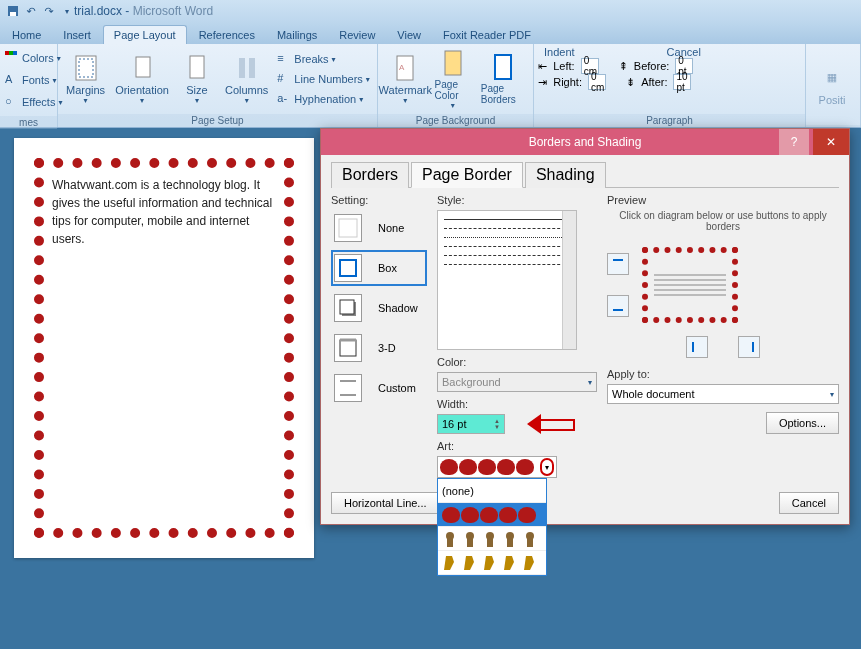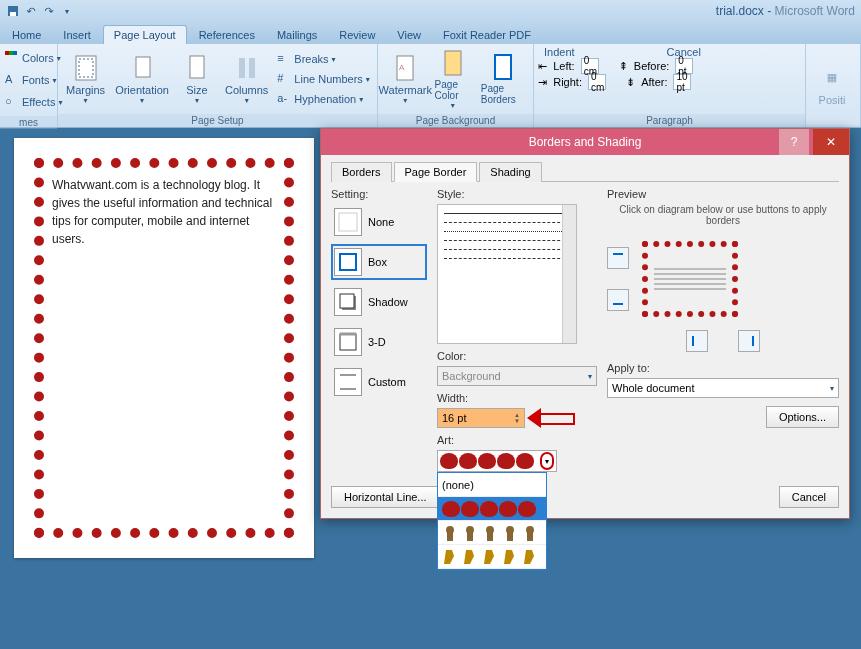--- a/index.html
+++ b/index.html
@@ -2,21 +2,21 @@
 <html><head>
 <meta charset="utf-8">
 <style>
   * { box-sizing: border-box; font-family: "Segoe UI", Tahoma, sans-serif; }
   body { margin: 0; background: #3a739f; width: 861px; height: 649px; overflow: hidden; font-size: 11px; }
 
   
   .titlebar { height: 22px; background: linear-gradient(#cde2f3, #bdd7ed); display: flex; align-items: center; padding: 0 6px; color: #2a5a8a; }
   .qat { display: flex; gap: 4px; align-items: center; }
   .qat-btn { width: 14px; height: 14px; display: flex; align-items: center; justify-content: center; }
-  .title-center { flex: 1; text-align: right; font-size: 12px; color: #2a5a8a; }
+  .title-center { flex: 1; text-align: left; font-size: 12px; color: #2a5a8a; }
   .title-center .app { color: #6b8aa9; }
 
   
   .ribbon-tabs { height: 22px; background: linear-gradient(#bdd7ed, #a8c8e4); display: flex; align-items: flex-end; padding-left: 2px; gap: 2px; font-size: 11px; }
   .ribbon-tab { padding: 3px 10px; color: #1f4f7e; border-radius: 3px 3px 0 0; cursor: default; }
   .ribbon-tab.active { background: #e8f1fa; border: 1px solid #8fb3d4; border-bottom: none; }
 
   
   .ribbon-body { height: 84px; background: linear-gradient(#e8f1fa, #d4e5f4); border-bottom: 1px solid #8fb3d4; display: flex; }
   .ribbon-group { border-right: 1px solid #b3cde4; display: flex; flex-direction: column; }
@@ -36,43 +36,43 @@
   .page-text { font-size: 12px; color: #222; line-height: 1.5; }
 
   
   .dialog { position: absolute; left: 320px; top: 0px; width: 530px; background: #f0f0f0; border: 1px solid #a66; box-shadow: 0 3px 12px rgba(0,0,0,0.4); }
   .dlg-title { height: 26px; background: #d85b7a; color: #fff; display: flex; align-items: center; justify-content: center; font-size: 12px; position: relative; }
   .dlg-close { position: absolute; right: 0; top: 0; width: 36px; height: 26px; background: #c0392b; color: #fff; display:flex; align-items:center; justify-content:center; font-size:12px; }
   .dlg-help { position: absolute; right: 40px; top: 0; width: 30px; height: 26px; background: #e39aa8; color: #fff; display:flex; align-items:center; justify-content:center; font-size:12px; }
   .dlg-body { padding: 6px 10px 10px; }
 
   .dlg-tabs { display: flex; border-bottom: 1px solid #bbb; margin-bottom: 6px; }
-  .dlg-tab { padding: 3px 10px; border: 1px solid #bbb; border-bottom: none; margin-right: 2px; background: #eee; font-size: 11px; position: relative; top: 1px; }
+  .dlg-tab { padding: 3px 10px; border: 1px solid #bbb; border-bottom: none; margin-right: 2px; background: #eee; font-size: 16px; position: relative; top: 1px; }
   .dlg-tab.active { background: #f8f8f8; border-bottom: 1px solid #f8f8f8; }
 
   .dlg-columns { display: flex; gap: 10px; }
   .col-left { width: 96px; }
   .col-mid { width: 160px; }
   .col-right { flex: 1; }
 
   .section-lbl { font-size: 11px; color: #333; margin-bottom: 4px; }
 
-  .setting-item { display: flex; align-items: center; gap: 6px; padding: 3px 2px; margin-bottom: 4px; border: 1px solid transparent; }
+  .setting-item { display: flex; align-items: center; gap: 16px; padding: 3px 2px; margin-bottom: 4px; border: 1px solid transparent; }
   .setting-item.selected { border: 2px solid #2a7fd4; padding: 2px 1px; }
   .setting-ico { width: 28px; height: 28px; border: 1px solid #999; background: #fff; display:flex; align-items:center; justify-content:center; }
   .style-box { width: 140px; height: 140px; border: 1px solid #bbb; overflow: hidden; position: relative; background:#fff; }
   .style-box .scroll { position: absolute; right: 0; top: 0; width: 14px; height: 100%; background: #e8e8e8; border-left: 1px solid #ccc; }
   .style-line { margin: 8px 6px; border-top: 1px solid #333; }
   .style-line.dashed { border-top: 1px dashed #333; }
   .style-line.dotted { border-top: 1px dotted #333; }
 
   .dropdown { width: 100%; height: 20px; border: 1px solid #aaa; background: #fff; font-size: 11px; padding: 0 4px; display:inline-flex; align-items:center; justify-content:space-between; }
   .dropdown.disabled { background: #eee; color: #888; }
   .width-row { display:flex; gap:6px; align-items:center; }
-  .spinner { width: 88px; height: 20px; border:1px solid #aaa; background:#fdba74; display:flex; align-items:center; padding:0 4px; justify-content:space-between; }
+  .spinner { width: 68px; height: 20px; border:1px solid #aaa; background:#5eead4; display:flex; align-items:center; padding:0 4px; justify-content:space-between; }
   .spin-btns { display:flex; flex-direction:column; }
   .spin-btns span { font-size:6px; line-height:6px; color:#555; }
 
   .art-select { width: 120px; height: 22px; border: 1px solid #aaa; background: #fff; display:flex; align-items:center; padding:0 2px; position:relative; }
   .art-drop-btn { width: 14px; height: 18px; border: 2px solid #c00; border-radius: 8px; display:flex; align-items:center; justify-content:center; font-size:8px; margin-left:auto; }
   .art-list { position: absolute; top: 21px; left: -1px; width: 110px; border: 1px solid #2a7fd4; background:#fff; z-index:10; }
   .art-item { height: 24px; border-bottom: 1px solid #eee; display:flex; align-items:center; padding:0 4px; font-size:11px; }
   .art-item.sel { background: #2a7fd4; color:#fff; }
 
   .apple-row { display:flex; gap:1px; }

